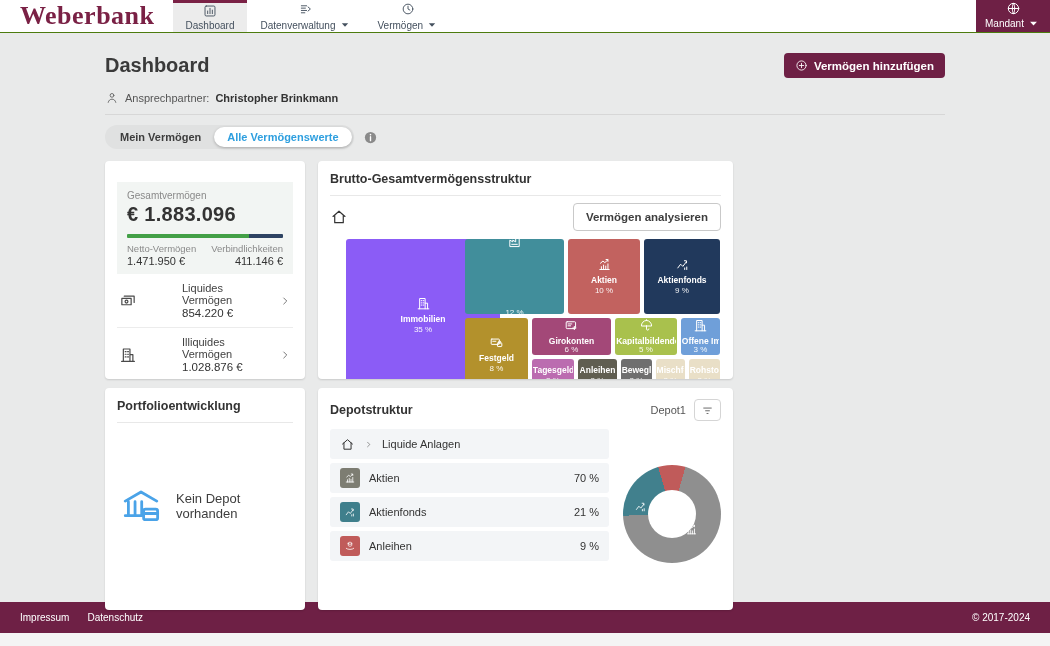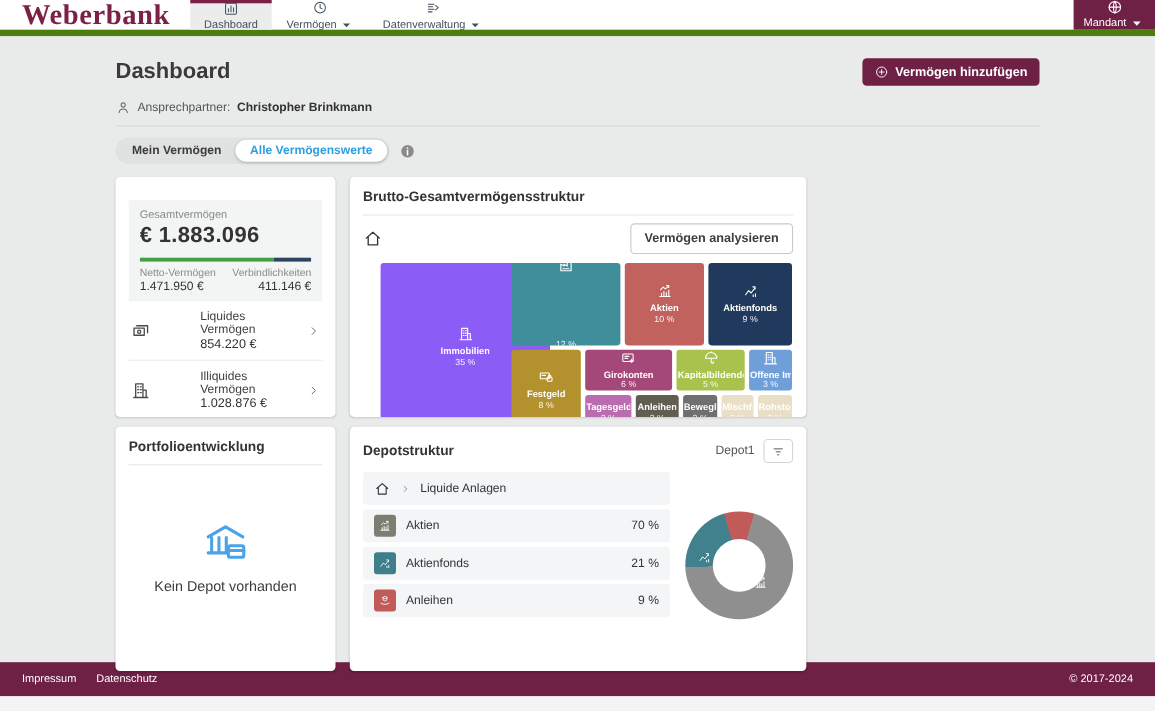--- a/index.html
+++ b/index.html
@@ -3,21 +3,21 @@
 <meta charset="utf-8">
 <style>
   * { margin:0; padding:0; box-sizing:border-box; }
   html,body { width:1050px; height:646px; overflow:hidden; background:#f4f4f4;
     font-family:"Liberation Sans", sans-serif; color:#333; }
   svg { fill:none; stroke:currentColor; stroke-width:1.6; stroke-linecap:round; stroke-linejoin:round; display:block; }
   .ic { display:inline-flex; flex:none; }
   .ic svg { width:100%; height:100%; }
 
   
-  .topbar { height:33px; background:#fff; display:flex; align-items:stretch; border-bottom:6px solid #4d7c0f; }
+  .topbar { height:33px; background:#fff; display:flex; align-items:stretch; border-bottom:1px solid #4d7c0f; }
   .logo { align-self:center; margin:0 18px 0 20px; font-family:"Liberation Serif", serif; font-weight:700;
           font-size:26px; color:#7a2145; letter-spacing:.5px; }
   .nav { display:flex; }
   .nav-tab { padding:2px 13px 3px; display:flex; flex-direction:column; align-items:center; justify-content:center;
              gap:2px; font-size:10px; color:#44505e; border-top:3px solid transparent; cursor:pointer; }
   .nav-tab.active { background:#ececec; border-top-color:#7a2145; }
   .nav-tab .ic { width:14px; height:14px; }
   .tab-lbl { display:flex; align-items:center; gap:2px; white-space:nowrap; }
   .caret { width:9px; height:9px; }
   .caret svg path { fill:currentColor; stroke:none; }
@@ -95,21 +95,21 @@
   .d-icon .ic { width:12px; height:12px; }
   .d-val { margin-left:auto; }
   .donut-wrap { flex:1; display:flex; align-items:center; justify-content:center; }
   .donut { width:98px; height:98px; border-radius:50%; position:relative; }
   .donut::after { content:""; position:absolute; inset:25px; background:#fff; border-radius:50%; }
   .seg-icon { position:absolute; width:13px; height:13px; color:#fff; z-index:1; }
   .seg-icon.gray { left:62px; top:58px; }
   .seg-icon.teal { left:11px; top:35px; }
 
   
-  .empty-state { flex:1; display:flex; flex-direction:column; align-items:center; justify-content:center; gap:11px;
+  .empty-state { flex:1; display:flex; flex-direction:row; align-items:center; justify-content:center; gap:11px;
                  padding-bottom:10px; }
   .bank-ic { width:48px; height:42px; }
   .empty-text { font-size:13px; color:#3d3d3d; }
 
   
   footer { height:31px; background:#6e2045; color:#fff; display:flex; align-items:center;
            justify-content:space-between; padding:0 20px; font-size:10px; }
   .f-links { display:flex; gap:18px; }
   .f-links span { cursor:pointer; }
   .bottom-strip { height:13px; background:#f4f4f4; }
@@ -127,41 +127,41 @@
             <path d="M8 16.5v-4.5M12 16.5v-9M16 16.5v-6"></path>
           </svg>
         </span>
       <span class="tab-lbl">
           <span>Dashboard</span>
         </span>
     </div>
     <div class="nav-tab">
       <span class="ic">
           <svg viewBox="0 0 24 24">
-            <circle cx="12" cy="12" r="8.3"></circle>
-            <path d="M12 7.2V12l3.2 1.8"></path>
+            <path d="M4 6.5h9M4 10.5h7M4 14.5h9M4 18.5h6M15.5 8.5l4 3.5-4 3.5"></path>
           </svg>
         </span>
       <span class="tab-lbl">
-          <span>Vermögen</span>
+          <span>Datenverwaltung</span>
         <span class="ic caret">
             <svg viewBox="0 0 24 24">
               <path d="M6.5 9l5.5 6 5.5-6z"></path>
             </svg>
           </span>
         </span>
     </div>
     <div class="nav-tab">
       <span class="ic">
           <svg viewBox="0 0 24 24">
-            <path d="M4 6.5h9M4 10.5h7M4 14.5h9M4 18.5h6M15.5 8.5l4 3.5-4 3.5"></path>
+            <circle cx="12" cy="12" r="8.3"></circle>
+            <path d="M12 7.2V12l3.2 1.8"></path>
           </svg>
         </span>
       <span class="tab-lbl">
-          <span>Datenverwaltung</span>
+          <span>Vermögen</span>
         <span class="ic caret">
             <svg viewBox="0 0 24 24">
               <path d="M6.5 9l5.5 6 5.5-6z"></path>
             </svg>
           </span>
         </span>
     </div>
   </nav>
   <div class="mandant">
     <span class="ic">

